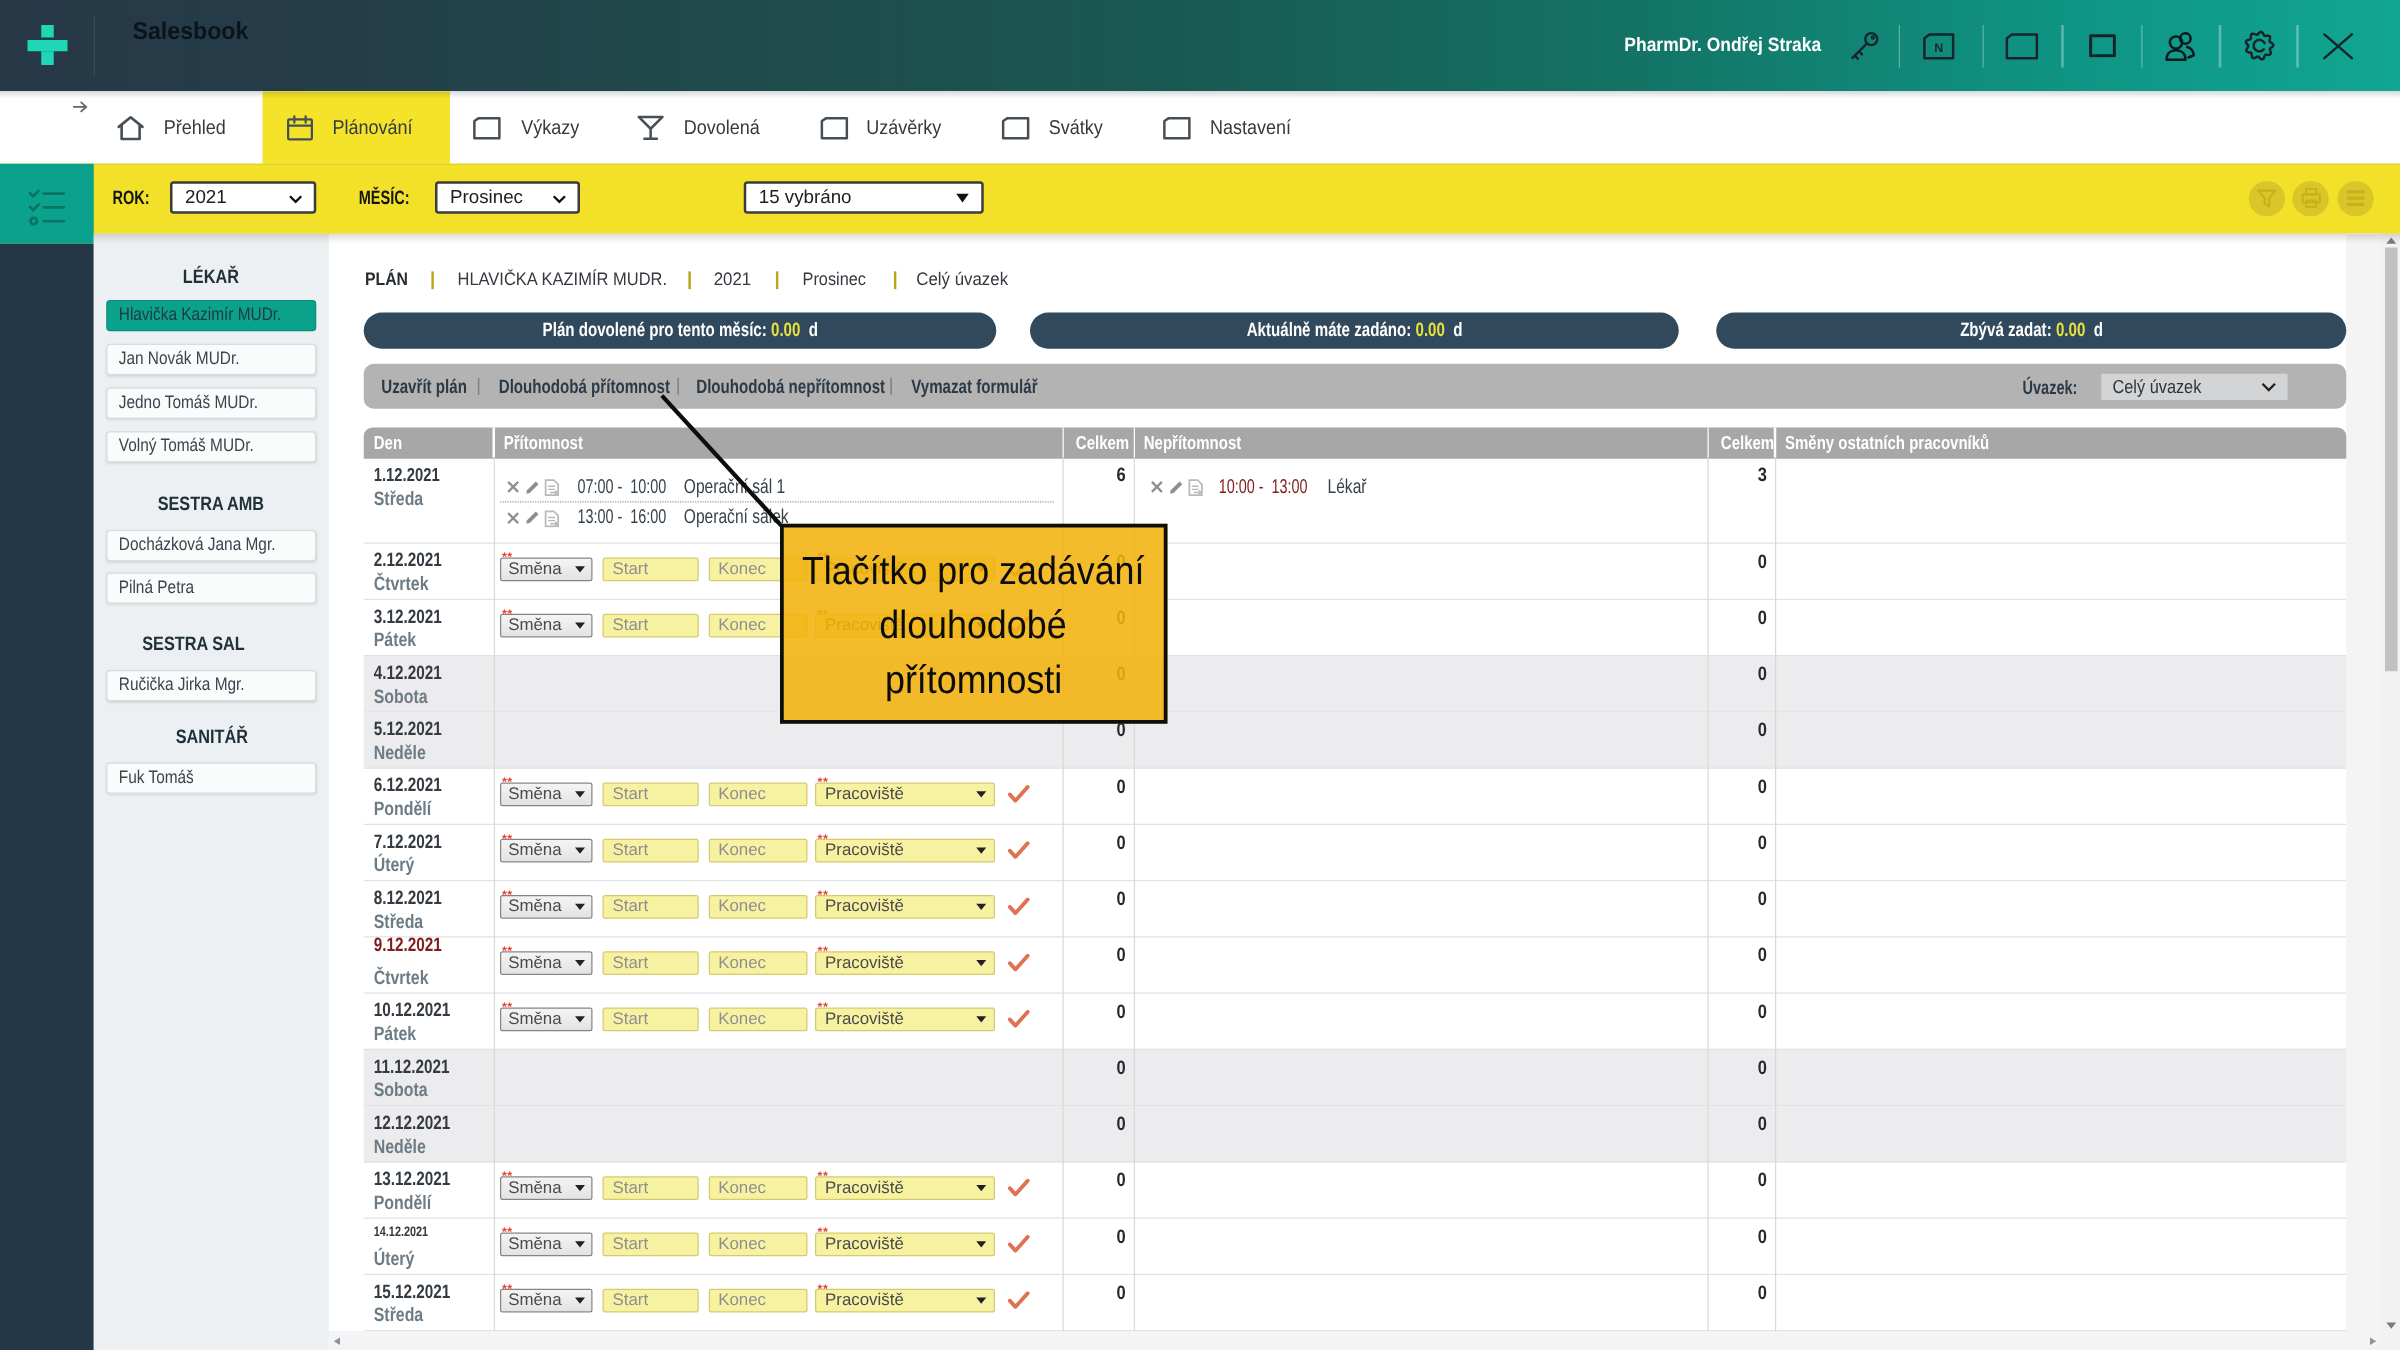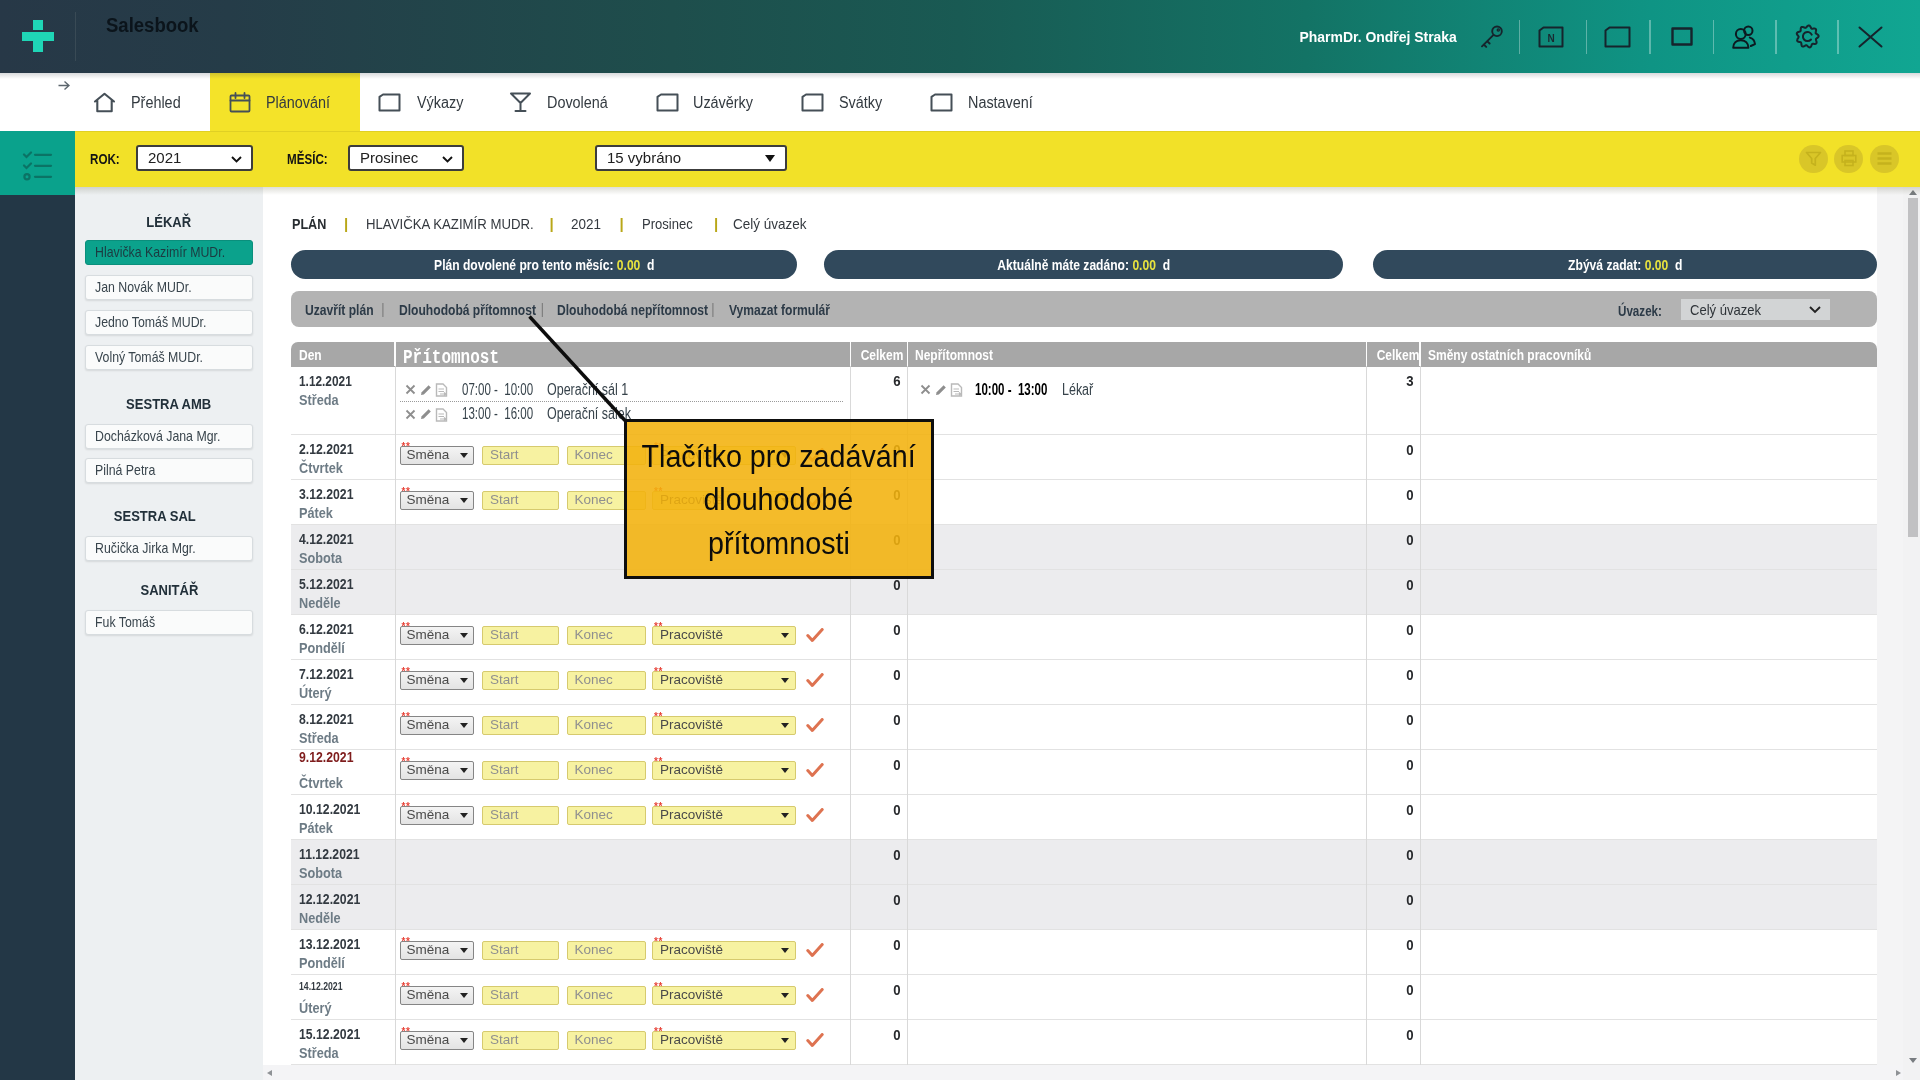--- a/index.html
+++ b/index.html
@@ -187,21 +187,21 @@
 <div class="t" style="left:711px;top:301px;font-size:14.5px;color:#7f7f7f;"><span style="transform:scaleX(1.0);">|</span></div>
 <div class="t" style="left:729px;top:301px;font-size:15.5px;font-weight:bold;color:#2c3a47;"><span style="transform:scaleX(0.78);">Vymazat formulář</span></div>
 <div class="t" style="left:1618px;top:302px;font-size:15.5px;font-weight:bold;color:#2c3a47;"><span style="transform:scaleX(0.75);">Úvazek:</span></div>
 <div class="abs" style="left:1681px;top:298.5px;width:149px;height:21px;background:#d2d4d5;font-size:15px;color:#2e3338;line-height:21px;padding-left:9px;"><span style="display:inline-block;transform:scaleX(0.87);transform-origin:0 50%;">Celý úvazek</span>
  <svg class="abs" style="right:9px;top:7px" width="12" height="8" viewBox="0 0 12 8">
       <path d="M1 1 L6 6 L11 1" style="fill:none;stroke:#222;stroke-width:1.9"></path>
     </svg>
 </div>
 <div class="abs" style="left:291px;top:342.0px;width:1586px;height:24.5px;background:#a7a7a7;border-radius:7px 7px 0 0;"></div>
 <div class="t" style="left:299.0px;top:346.0px;font-size:15px;font-weight:bold;color:#fff;"><span style="transform:scaleX(0.8);">Den</span></div>
-<div class="t" style="left:402.5px;top:346.0px;font-size:20px;font-weight:bold;color:#fff;font-family:Liberation Mono, monospace;"><span style="transform:scaleX(0.8);">Přítomnost</span></div>
+<div class="t" style="left:402.5px;top:346.0px;font-size:15px;font-weight:bold;color:#fff;"><span style="transform:scaleX(0.8);">Přítomnost</span></div>
 <div class="tr" style="left:850.0px;top:346.0px;width:52.0px;font-size:15px;font-weight:bold;color:#fff;"><span style="transform:scaleX(0.8);">Celkem</span></div>
 <div class="t" style="left:915.0px;top:346.0px;font-size:15px;font-weight:bold;color:#fff;"><span style="transform:scaleX(0.8);">Nepřítomnost</span></div>
 <div class="tr" style="left:1366.0px;top:346.0px;width:48.5px;font-size:15px;font-weight:bold;color:#fff;"><span style="transform:scaleX(0.8);">Celkem</span></div>
 <div class="t" style="left:1427.5px;top:346.0px;font-size:15px;font-weight:bold;color:#fff;"><span style="transform:scaleX(0.8);">Směny ostatních pracovníků</span></div>
 <div class="abs" style="left:394.0px;top:342.0px;width:1.5px;height:24px;background:#fdfdfd;"></div>
 <div class="abs" style="left:849.5px;top:342.0px;width:1.5px;height:24px;background:#fdfdfd;"></div>
 <div class="abs" style="left:906.5px;top:342.0px;width:1.5px;height:24px;background:#fdfdfd;"></div>
 <div class="abs" style="left:1365.5px;top:342.0px;width:1.5px;height:24px;background:#fdfdfd;"></div>
 <div class="abs" style="left:1419.0px;top:342.0px;width:1.5px;height:24px;background:#fdfdfd;"></div>
 <div class="t" style="left:299px;top:371.5px;font-size:15px;font-weight:bold;color:#333a41;"><span style="transform:scaleX(0.79);">1.12.2021</span></div>
@@ -236,21 +236,21 @@
 <svg class="abs" style="left:919.5px;top:384.0px" width="11" height="11" viewBox="0 0 11 11">
     <path d="M1.5 1.5 L9.5 9.5 M9.5 1.5 L1.5 9.5" style="fill:none;stroke:#8e8e8e;stroke-width:1.8"></path>
   </svg>
 <svg class="abs" style="left:934.5px;top:383.5px" width="12" height="12" viewBox="0 0 12 12">
     <path d="M1 11 L1.6 8.2 L8.6 1.2 L10.8 3.4 L3.8 10.4 Z" style="fill:#8e8e8e;stroke:none"></path>
   </svg>
 <svg class="abs" style="left:949.5px;top:383.0px" width="13" height="14" viewBox="0 0 13 14">
     <path d="M1.5 1 H8 L11.5 4.5 V13 H1.5 Z" style="fill:none;stroke:#b9b9b9;stroke-width:1.4"></path>
     <path d="M3.5 6 H9 M3.5 8.5 H9 M5 11 H11 M9 9.5 L11 11 L9 12.5" style="fill:none;stroke:#b9b9b9;stroke-width:1.1"></path>
   </svg>
-<div class="t" style="left:975px;top:380.5px;font-size:16px;color:#000000;font-weight:bold;"><span style="transform:scaleX(0.72);">10:00 -&nbsp; 13:00</span></div>
+<div class="t" style="left:975px;top:380.5px;font-size:16px;color:#7f1d1d;"><span style="transform:scaleX(0.72);">10:00 -&nbsp; 13:00</span></div>
 <div class="t" style="left:1062px;top:380.5px;font-size:16px;color:#36424a;"><span style="transform:scaleX(0.78);">Lékař</span></div>
 <div class="abs" style="left:291px;top:433.5px;width:1586px;height:1px;background:#e2e2e2;"></div>
 <div class="t" style="left:299px;top:440.0px;font-size:15.5px;font-weight:bold;color:#333a41;"><span style="transform:scaleX(0.79);">2.12.2021</span></div>
 <div class="t" style="left:299px;top:459.0px;font-size:15.5px;font-weight:bold;color:#6d7b85;"><span style="transform:scaleX(0.82);">Čtvrtek</span></div>
 <div class="tr" style="left:850.0px;top:440.5px;width:51.0px;font-size:15.5px;font-weight:bold;color:#26282b;"><span style="transform:scaleX(0.85);">0</span></div>
 <div class="tr" style="left:1366.0px;top:440.5px;width:47.5px;font-size:15.5px;font-weight:bold;color:#26282b;"><span style="transform:scaleX(0.85);">0</span></div>
 <div class="abs" style="left:399.5px;top:445.5px;width:74.5px;height:19px;background:linear-gradient(#f4f4f4,#e3e3e3);border:1px solid #858585;border-radius:2px;font-size:13.5px;color:#4a4a4a;line-height:16.5px;padding-left:6px;">Směna<div class="abs" style="right:5px;top:6.5px;width:0;height:0;border-left:4px solid transparent;border-right:4px solid transparent;border-top:5.5px solid #222;"></div></div>
 <div class="abs" style="left:401.5px;top:440.5px;font-size:10px;font-weight:bold;color:#e8453a;letter-spacing:0.5px;">**</div>
 <div class="abs" style="left:482px;top:445.5px;width:76.5px;height:19px;background:#f7f2a1;border:1px solid #d6ca6e;border-radius:2px;font-size:13.5px;color:#8f8f8f;line-height:16.5px;padding-left:7px;">Start</div>
 <div class="abs" style="left:566.5px;top:445.5px;width:79.5px;height:19px;background:#f7f2a1;border:1px solid #d6ca6e;border-radius:2px;font-size:13.5px;color:#8f8f8f;line-height:16.5px;padding-left:7px;">Konec</div>

